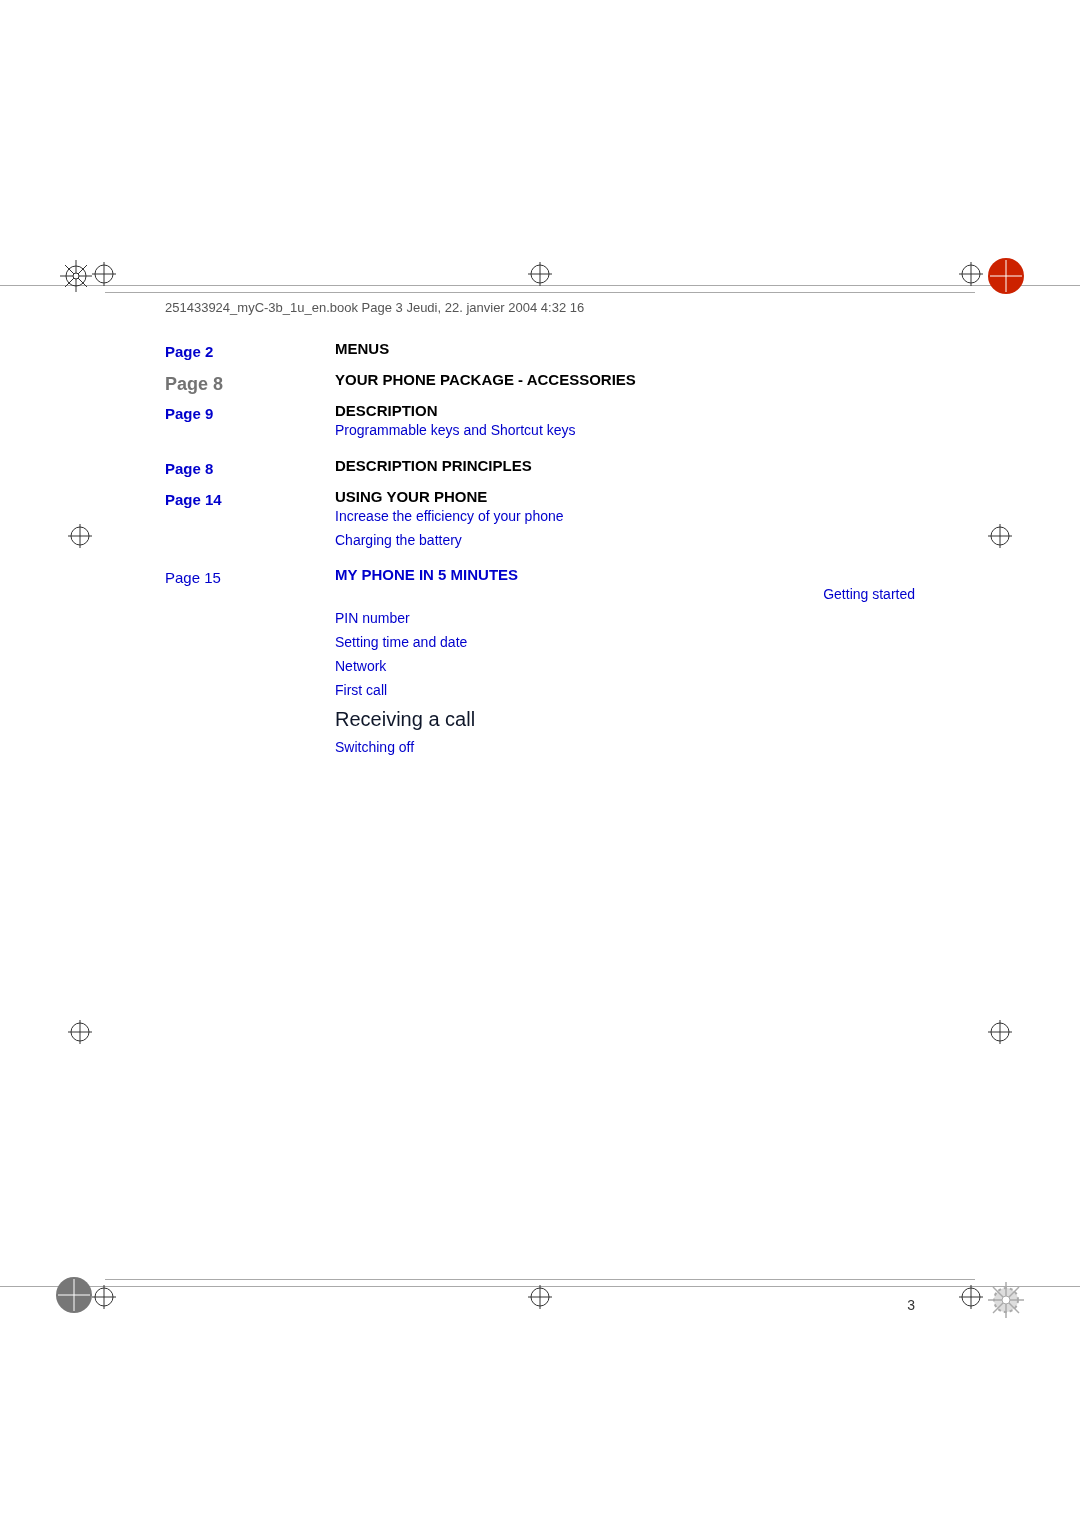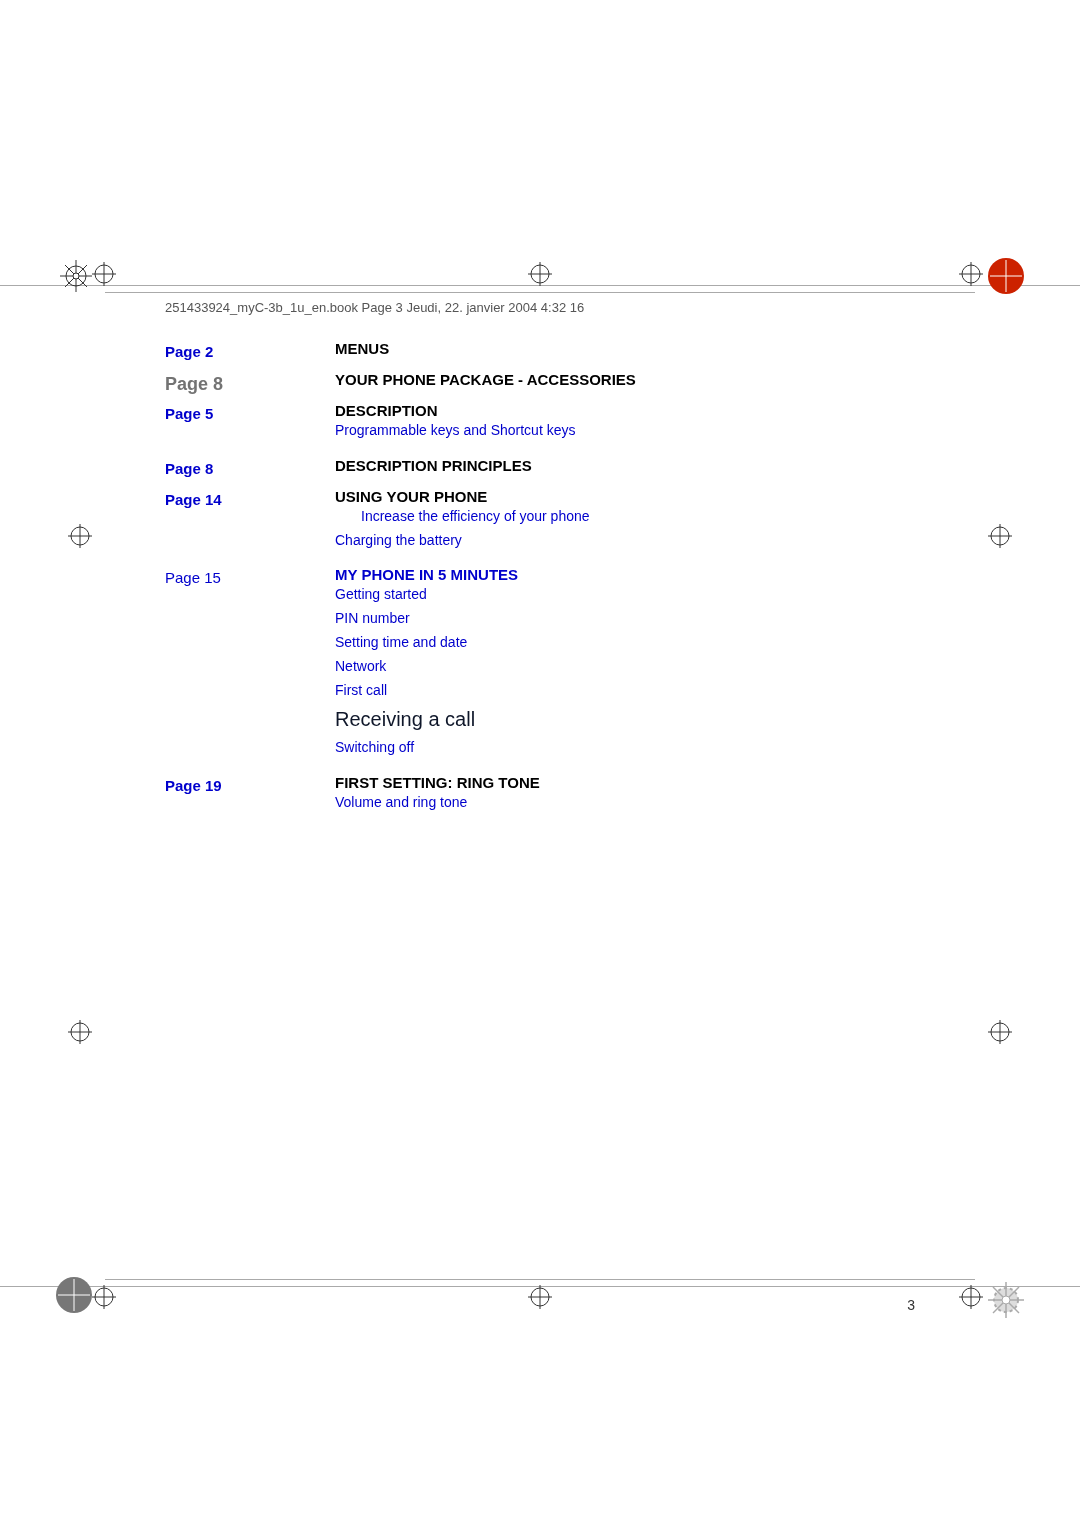--- a/index.html
+++ b/index.html
@@ -164,60 +164,53 @@
               <span style="font-size: 15px; font-weight: bold; display: block; color: rgb(0, 0, 0);">MENUS</span>
             </td>
           </tr>
           <tr>
             <td style="color: #737373; font-size: 18px; font-weight: bold; width: 160px; white-space: nowrap; vertical-align: top; padding-top: 3px;">Page 8</td>
             <td style="padding-left: 10px; padding-bottom: 14px; vertical-align: top;">
               <span style="font-size: 15px; font-weight: bold; display: block; color: rgb(0, 0, 0);">YOUR PHONE PACKAGE - ACCESSORIES</span>
             </td>
           </tr>
           <tr>
-            <td style="color: rgb(0, 0, 204); font-size: 15px; font-weight: bold; width: 160px; white-space: nowrap; vertical-align: top; padding-top: 3px;">Page 5</td>
+            <td style="color: rgb(0, 0, 204); font-size: 15px; font-weight: bold; width: 160px; white-space: nowrap; vertical-align: top; padding-top: 3px;">Page 9</td>
             <td style="padding-left: 10px; padding-bottom: 14px; vertical-align: top;">
               <span style="font-size: 15px; font-weight: bold; display: block; color: rgb(0, 0, 0);">DESCRIPTION</span>
               <span style="color: rgb(0, 0, 204); font-size: 14px; display: block; line-height: 1.7;">Programmable keys and  Shortcut keys</span>
             </td>
           </tr>
           <tr>
             <td style="color: rgb(0, 0, 204); font-size: 15px; font-weight: bold; width: 160px; white-space: nowrap; vertical-align: top; padding-top: 3px;">Page 8</td>
             <td style="padding-left: 10px; padding-bottom: 14px; vertical-align: top;">
               <span style="font-size: 15px; font-weight: bold; display: block; color: rgb(0, 0, 0);">DESCRIPTION PRINCIPLES</span>
             </td>
           </tr>
           <tr>
             <td style="color: rgb(0, 0, 204); font-size: 15px; font-weight: bold; width: 160px; white-space: nowrap; vertical-align: top; padding-top: 3px;">Page 14</td>
             <td style="padding-left: 10px; padding-bottom: 14px; vertical-align: top;">
               <span style="font-size: 15px; font-weight: bold; display: block; color: rgb(0, 0, 0);">USING YOUR PHONE</span>
-              <span style="color: rgb(0, 0, 204); font-size: 14px; display: block; line-height: 1.7; margin-left: 26px;">Increase the efficiency of your phone</span>
+              <span style="color: rgb(0, 0, 204); font-size: 14px; display: block; line-height: 1.7;">Increase the efficiency of your phone</span>
               <span style="color: rgb(0, 0, 204); font-size: 14px; display: block; line-height: 1.7;">Charging the battery</span>
             </td>
           </tr>
           <tr>
             <td style="color: rgb(0, 0, 204); font-size: 15px; font-weight: normal; width: 160px; white-space: nowrap; vertical-align: top; padding-top: 3px;">Page 15</td>
             <td style="padding-left: 10px; padding-bottom: 14px; vertical-align: top;">
               <span style="font-size: 15px; font-weight: bold; display: block; color: rgb(0, 0, 204);">MY PHONE IN 5 MINUTES</span>
-              <span style="color: rgb(0, 0, 204); font-size: 14px; display: block; line-height: 1.7;">Getting started</span>
+              <span style="color: rgb(0, 0, 204); font-size: 14px; display: block; line-height: 1.7; text-align: right;">Getting started</span>
               <span style="color: rgb(0, 0, 204); font-size: 14px; display: block; line-height: 1.7;">PIN number</span>
               <span style="color: rgb(0, 0, 204); font-size: 14px; display: block; line-height: 1.7;">Setting time and date</span>
               <span style="color: rgb(0, 0, 204); font-size: 14px; display: block; line-height: 1.7;">Network</span>
               <span style="color: rgb(0, 0, 204); font-size: 14px; display: block; line-height: 1.7;">First call</span>
               <span style="color: #0f172a; font-size: 20px; display: block; line-height: 1.7;">Receiving a call</span>
               <span style="color: rgb(0, 0, 204); font-size: 14px; display: block; line-height: 1.7;">Switching off</span>
             </td>
           </tr>
-          <tr>
-            <td style="color: rgb(0, 0, 204); font-size: 15px; font-weight: bold; width: 160px; white-space: nowrap; vertical-align: top; padding-top: 3px;">Page 19</td>
-            <td style="padding-left: 10px; padding-bottom: 14px; vertical-align: top;">
-              <span style="font-size: 15px; font-weight: bold; display: block; color: rgb(0, 0, 0);">FIRST SETTING: RING TONE</span>
-              <span style="color: rgb(0, 0, 204); font-size: 14px; display: block; line-height: 1.7;">Volume and ring tone</span>
-            </td>
-          </tr>
         </tbody>
     </table>
 
   </div>
 
   <div style="position:absolute; bottom:248px; left:105px; right:105px; height:1px; background:#aaa;"></div>
   <div style="position:absolute; bottom:241px; left:0; right:0; height:1px; background:#aaa;"></div>
 
   <div class="page-number">3</div>
 

